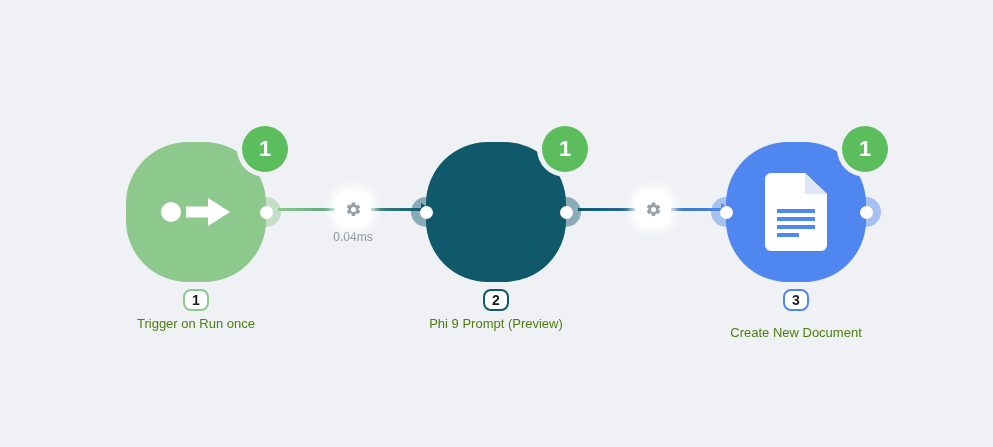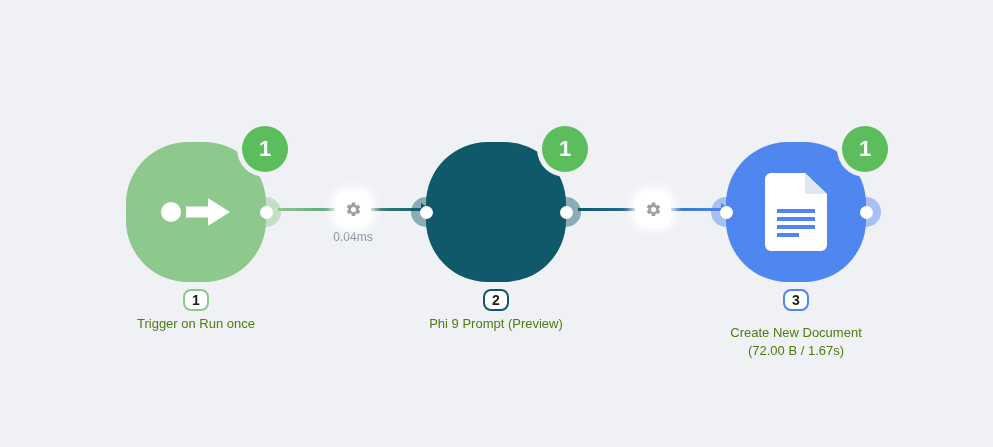--- a/index.html
+++ b/index.html
@@ -238,16 +238,15 @@
             <rect x="12" y="44" width="38" height="4" fill="#5086ef"></rect>
             <rect x="12" y="52" width="38" height="4" fill="#5086ef"></rect>
             <rect x="12" y="60" width="22" height="4" fill="#5086ef"></rect>
           </svg>
         </div>
         <div class="count-badge" style="background: rgb(92, 189, 92);">1</div>
       </div>
       <div class="seq-badge" style="border-color: rgb(80, 134, 239); top: 147px;">3</div>
       <div class="node-caption" style="top: 182px;">
         <span class="sub">Create New Document</span>
-        <span class="sub">(72.00 B / 1.67s)</span>
       </div>
     </div>
   </div>
 
 </body></html>

